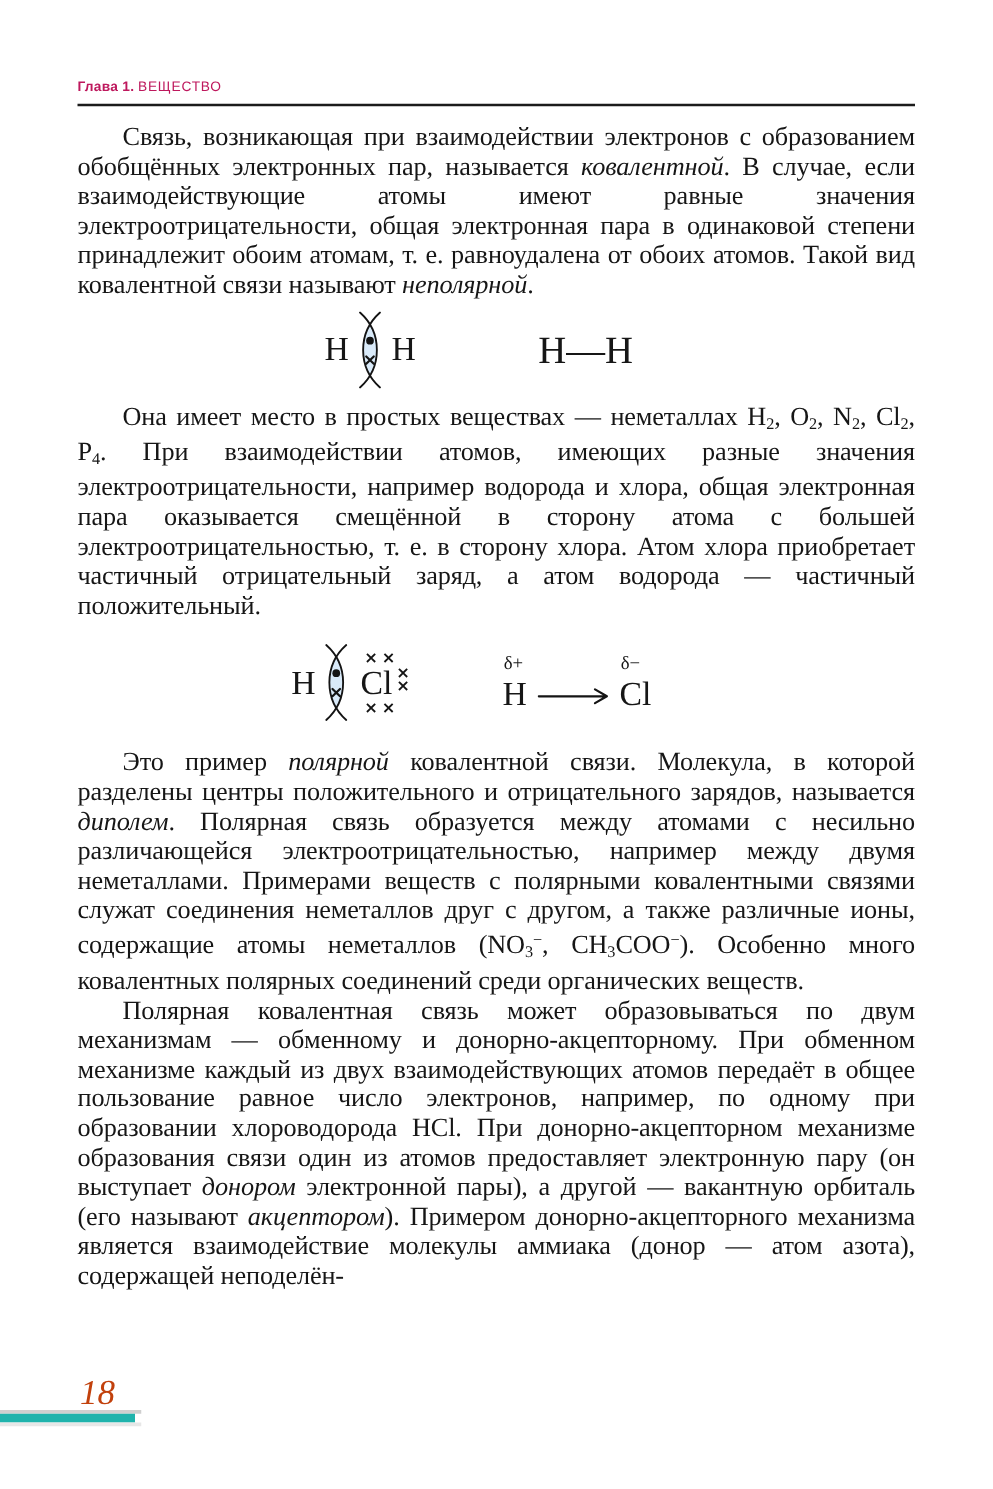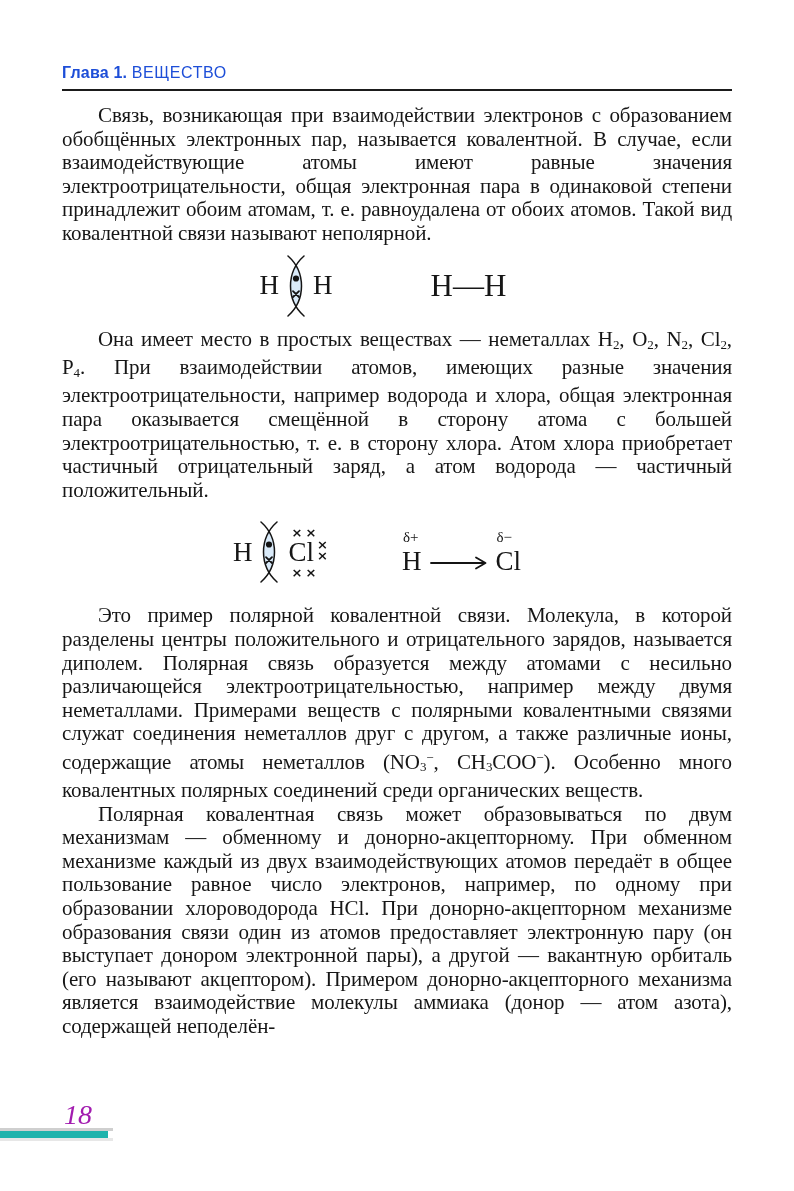--- a/index.html
+++ b/index.html
@@ -14,39 +14,39 @@
     background:#ffffff;
     overflow:hidden;
     font-family:"Liberation Serif","DejaVu Serif",serif;
     color:var(--ink);
   }
   .content{padding:64px 62px 0 62px;}
 
   
   .chapter-header{
     font-family:"Liberation Sans","DejaVu Sans",sans-serif;
-    font-size:16px;
-    color:#1d4ed8;
+    font-size:11px;
+    color:#be185d;
     border-bottom:2px solid #1b1b1b;
     padding-bottom:7px;
     margin-bottom:13px;
   }
   .ch-label{font-weight:700;letter-spacing:.2px;}
   .ch-title{font-weight:400;letter-spacing:.6px;}
 
   
   .para{
     margin:0;
     font-size:21px;
     line-height:23.6px;
     text-align:justify;
     text-indent:36px;
     letter-spacing:-0.1px;
   }
-  .r-i{}
+  .r-i{font-style:italic;}
   .r-sub{font-size:0.62em;vertical-align:-0.22em;}
   .r-sup{font-size:0.62em;vertical-align:0.5em;}
 
   
   .diagram{
     display:flex;
     justify-content:center;
     align-items:center;
     margin:7px 0 9px 0;
     position:relative;
@@ -93,21 +93,21 @@
   .arrow-line{stroke:#141414;stroke-width:1.8;fill:none;stroke-linecap:round;stroke-linejoin:round;}
 
   
   .page-number{
     position:absolute;
     left:64px;
     top:1101px;
     font-size:28px;
     line-height:27px;
     font-style:italic;
-    color:#a21caf;
+    color:#c2410c;
   }
   .footer-strip{position:absolute;left:0;top:1128px;}
   .strip-gray-top{width:113px;height:3px;background:#cfcfcf;}
   .strip-teal{width:108px;height:7px;background:var(--accent);}
   .strip-gray-bottom{width:113px;height:3px;background:#e7e7e7;}
 </style>
 </head>
 <body>
 
 <div class="page">

